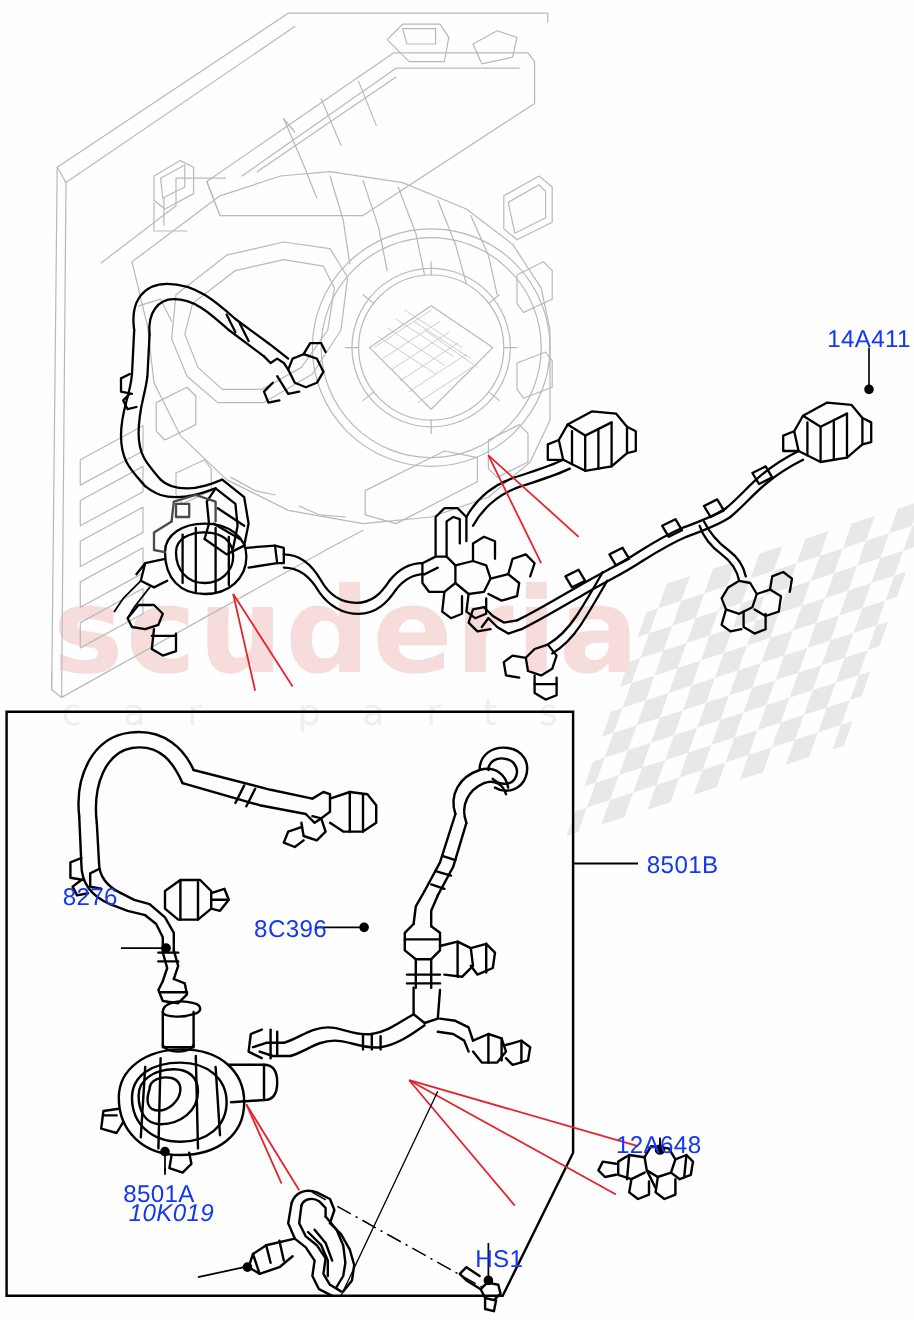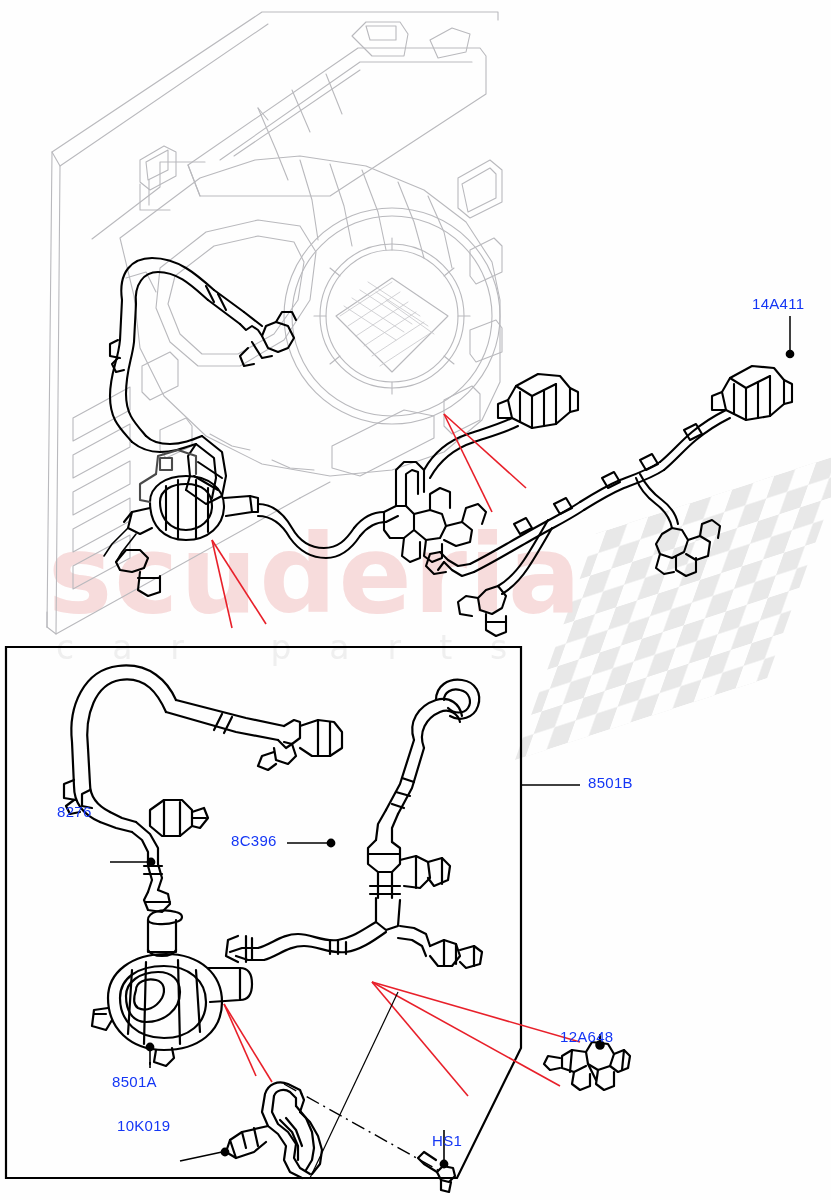--- a/index.html
+++ b/index.html
@@ -43,21 +43,21 @@
     left: 56px;
     top: 628px;
     font-size: 33px;
     color: #efefef;
     letter-spacing: 38px;
     font-weight: normal;
   }
   .label {
     position: absolute;
     font-family: "Liberation Sans", sans-serif;
-    font-size: 15px;
+    font-size: 22px;
     font-weight: normal;
     color: #1436f5;
     white-space: nowrap;
     letter-spacing: 0.3px;
   }
   svg.layer {
     pointer-events: none;
   }
   svg.layer * {
     pointer-events: auto;
@@ -524,17 +524,17 @@
 
     <g stroke="#000000" stroke-width="1.2" fill="none">
       <path d="M398 992 L310 1178"></path>
     </g>
   </svg>
 
   <div class="label" style="left:588px; top:774px;">8501B</div>
   <div class="label" style="left:231px; top:832px;">8C396</div>
   <div class="label" style="left:57px;  top:803px;text-align:center;">8276</div>
   <div class="label" style="left:112px; top:1073px;text-align:center;">8501A</div>
-  <div class="label" style="left:117px; top:1117px;">10K019</div>
+  <div class="label" style="left:117px; top:1090px;font-style:italic;">10K019</div>
   <div class="label" style="left:432px; top:1132px;">HS1</div>
   <div class="label" style="left:560px; top:1012px;margin-top:16px;">12A648</div>
 
 </div>
 
 </body></html>

